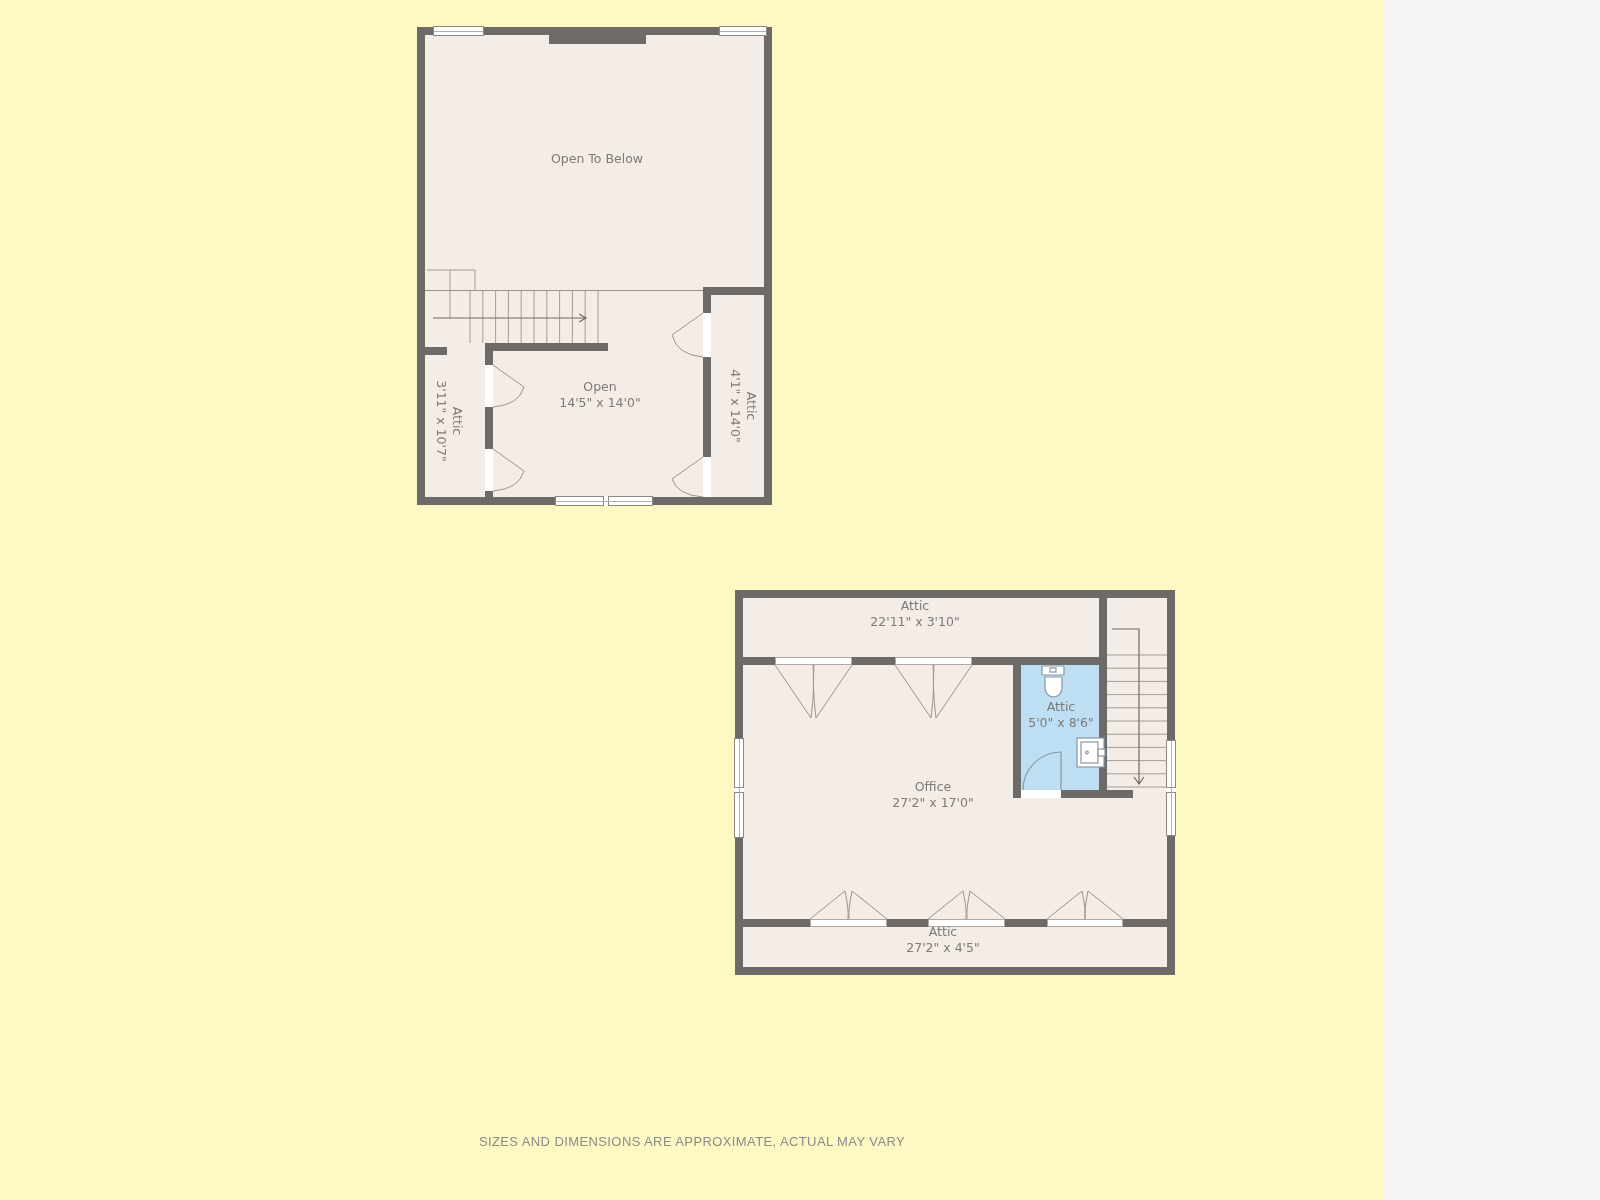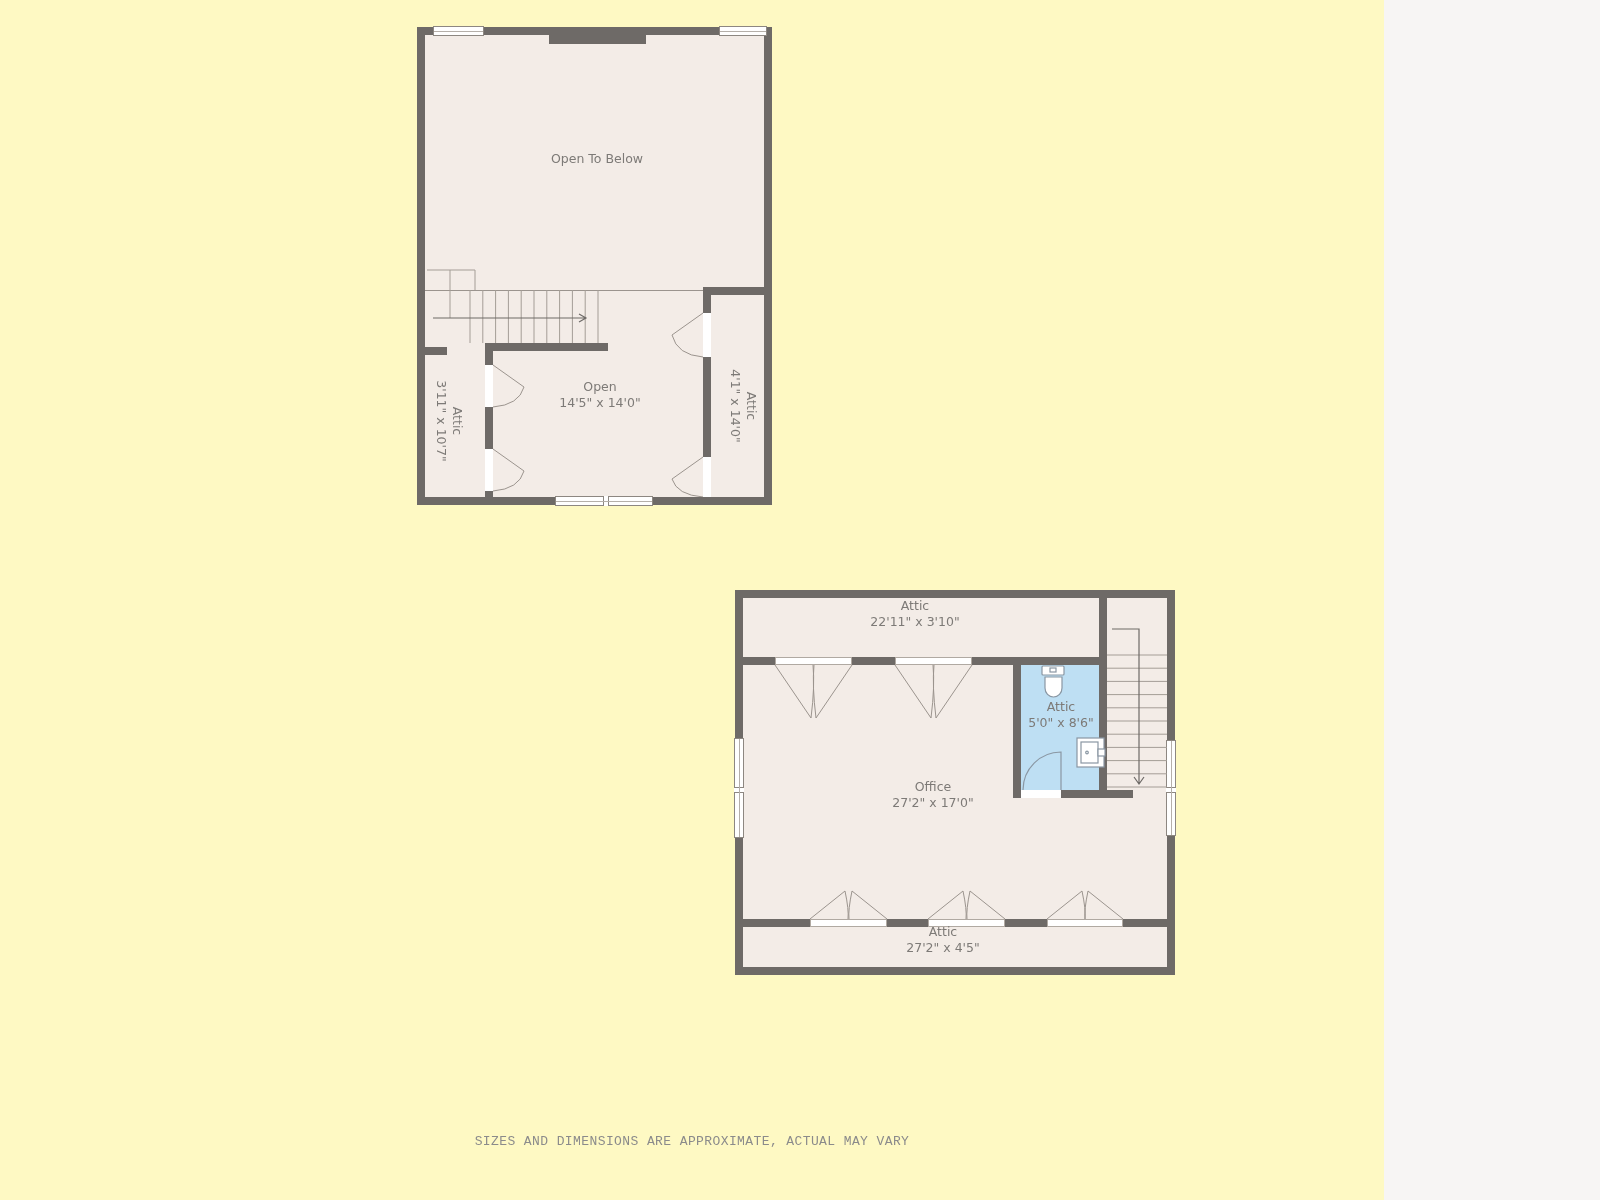--- a/index.html
+++ b/index.html
@@ -14,21 +14,21 @@
   .window{position:absolute;background:#ffffff;border:1px solid #8d8781;box-sizing:border-box;}
   .win-h::after{content:"";position:absolute;left:0;right:0;top:50%;height:1px;background:#b5afa9;}
   .win-v::after{content:"";position:absolute;top:0;bottom:0;left:50%;width:1px;background:#b5afa9;}
   .mull{position:absolute;background:#ffffff;}
   .mull.h{top:-1px;bottom:-1px;width:4px;border-left:1px solid #8d8781;border-right:1px solid #8d8781;}
   .mull.v{left:-1px;right:-1px;height:4px;border-top:1px solid #8d8781;border-bottom:1px solid #8d8781;}
   .room-label{position:absolute;transform:translate(-50%,-50%);text-align:center;color:#7d7a77;
               font-size:12.5px;line-height:1.25;white-space:nowrap;}
   .room-label.rot{transform:translate(-50%,-50%) rotate(90deg);}
   .footer{position:absolute;left:0;right:0;top:1134px;text-align:center;color:#8b8b8b;
-          font-size:13px;letter-spacing:.4px;font-family:Liberation Mono, monospace;}
+          font-size:13px;letter-spacing:.4px;font-family:Liberation Sans, sans-serif;}
   svg{display:block;}
   .stroke-line{stroke:#9b948e;fill:none;stroke-width:1;}
   .stroke-light{stroke:#a49d96;fill:none;stroke-width:1;}
   .stroke-dark{stroke:#6e6a67;fill:none;stroke-width:1.2;}
   .fixture{stroke:#8a97a3;stroke-width:1.2;fill:#ffffff;}
   .fixture-line{stroke:#8a97a3;stroke-width:1.2;fill:none;}
 </style>
 </head>
 <body>
 

